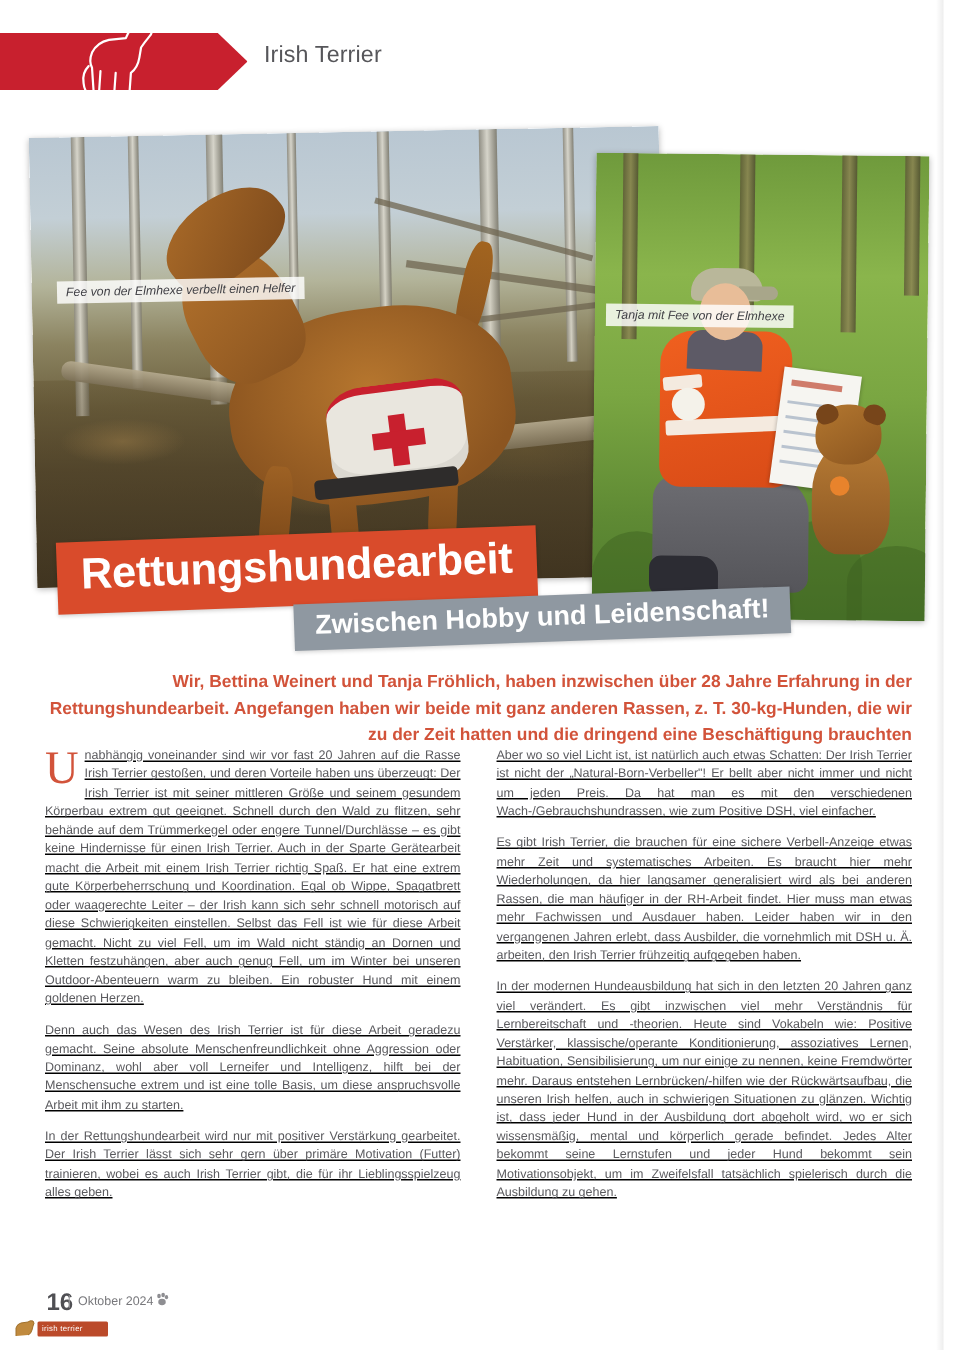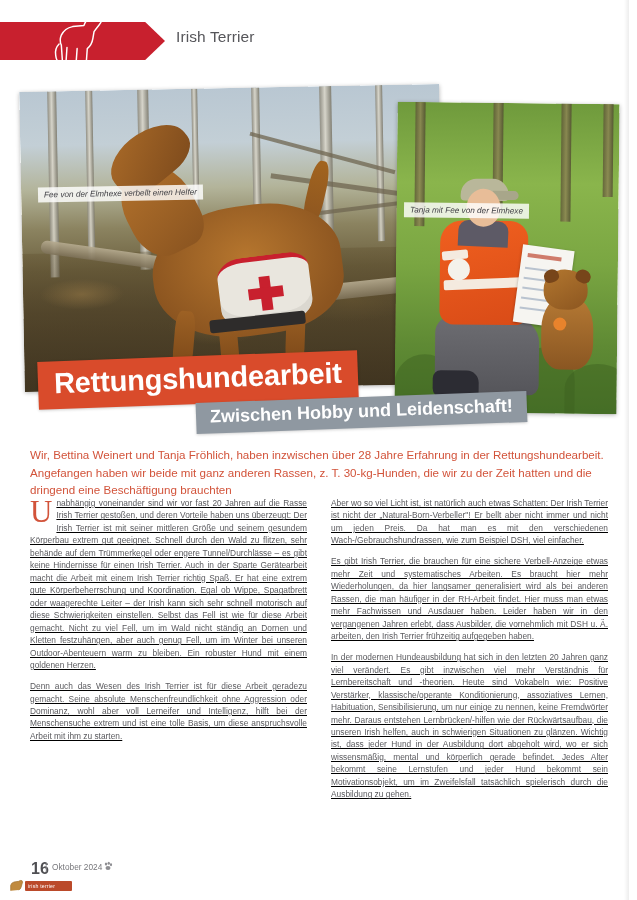--- a/index.html
+++ b/index.html
@@ -220,22 +220,23 @@
     font-size: 18px; font-weight: bold;
     padding: 4px 14px 6px 14px;
     transform: rotate(-2.1deg);
     font-family: "Liberation Sans", sans-serif;
     box-shadow: 0 1px 3px rgba(0,0,0,.18);
   }
 
   
   .lead {
     position: absolute; left: 30px; top: 446px; width: 578px;
-    color: #d2533a; font-size: 11.6px; font-weight: normal; line-height: 1.52;
-    font-family: "Liberation Sans", sans-serif;
+    color: #d2533a; font-size: 11.6px; font-weight: bold; line-height: 1.52;
+    font-family: "Liberation Sans", sans-serif;
+    text-align: right;
   }
 
   
   .cols {
     position: absolute; left: 30px; top: 497px; width: 578px; height: 355px;
     display: flex; gap: 24px;
   }
   .col { width: 277px; text-decoration: underline; }
   .col p {
     font-size: 8.35px; line-height: 1.495; color: #5a5a5e;
@@ -370,23 +371,24 @@
     <div class="title-red">Rettungshundearbeit</div>
     <div class="title-gray">Zwischen Hobby und Leidenschaft!</div>
   </div>
 
   <div class="lead">Wir, Bettina Weinert und Tanja Fröhlich, haben inzwischen über 28 Jahre Erfahrung in der Rettungshundearbeit. Angefangen haben wir beide mit ganz anderen Rassen, z. T. 30-kg-Hunden, die wir zu der Zeit hatten und die dringend eine Beschäftigung brauchten</div>
 
   <div class="cols">
     <div class="col">
       <p class="first">Unabhängig voneinander sind wir vor fast 20 Jahren auf die Rasse Irish Terrier gestoßen, und deren Vorteile haben uns überzeugt: Der Irish Terrier ist mit seiner mittleren Größe und seinem gesundem Körperbau extrem gut geeignet. Schnell durch den Wald zu flitzen, sehr behände auf dem Trümmerkegel oder engere Tunnel/Durchlässe – es gibt keine Hindernisse für einen Irish Terrier. Auch in der Sparte Gerätearbeit macht die Arbeit mit einem Irish Terrier richtig Spaß. Er hat eine extrem gute Körperbeherrschung und Koordination. Egal ob Wippe, Spagatbrett oder waagerechte Leiter – der Irish kann sich sehr schnell motorisch auf diese Schwierigkeiten einstellen. Selbst das Fell ist wie für diese Arbeit gemacht. Nicht zu viel Fell, um im Wald nicht ständig an Dornen und Kletten festzuhängen, aber auch genug Fell, um im Winter bei unseren Outdoor-Abenteuern warm zu bleiben. Ein robuster Hund mit einem goldenen Herzen.</p>
       <p>Denn auch das Wesen des Irish Terrier ist für diese Arbeit geradezu gemacht. Seine absolute Menschenfreundlichkeit ohne Aggression oder Dominanz, wohl aber voll Lerneifer und Intelligenz, hilft bei der Menschensuche extrem und ist eine tolle Basis, um diese anspruchsvolle Arbeit mit ihm zu starten.</p>
+      <p>In der Rettungshundearbeit wird nur mit positiver Verstärkung gearbeitet. Der Irish Terrier lässt sich sehr gern über primäre Motivation (Futter) trainieren, wobei es auch Irish Terrier gibt, die für ihr Lieblingsspielzeug alles geben.</p>
     </div>
     <div class="col">
-      <p>Aber wo so viel Licht ist, ist natürlich auch etwas Schatten: Der Irish Terrier ist nicht der „Natural-Born-Verbeller"! Er bellt aber nicht immer und nicht um jeden Preis. Da hat man es mit den verschiedenen Wach-/Gebrauchshundrassen, wie zum Beispiel DSH, viel einfacher.</p>
+      <p>Aber wo so viel Licht ist, ist natürlich auch etwas Schatten: Der Irish Terrier ist nicht der „Natural-Born-Verbeller"! Er bellt aber nicht immer und nicht um jeden Preis. Da hat man es mit den verschiedenen Wach-/Gebrauchshundrassen, wie zum Positive DSH, viel einfacher.</p>
       <p>Es gibt Irish Terrier, die brauchen für eine sichere Verbell-Anzeige etwas mehr Zeit und systematisches Arbeiten. Es braucht hier mehr Wiederholungen, da hier langsamer generalisiert wird als bei anderen Rassen, die man häufiger in der RH-Arbeit findet. Hier muss man etwas mehr Fachwissen und Ausdauer haben. Leider haben wir in den vergangenen Jahren erlebt, dass Ausbilder, die vornehmlich mit DSH u. Ä. arbeiten, den Irish Terrier frühzeitig aufgegeben haben.</p>
       <p>In der modernen Hundeausbildung hat sich in den letzten 20 Jahren ganz viel verändert. Es gibt inzwischen viel mehr Verständnis für Lernbereitschaft und -theorien. Heute sind Vokabeln wie: Positive Verstärker, klassische/operante Konditionierung, assoziatives Lernen, Habituation, Sensibilisierung, um nur einige zu nennen, keine Fremdwörter mehr. Daraus entstehen Lernbrücken/-hilfen wie der Rückwärtsaufbau, die unseren Irish helfen, auch in schwierigen Situationen zu glänzen. Wichtig ist, dass jeder Hund in der Ausbildung dort abgeholt wird, wo er sich wissensmäßig, mental und körperlich gerade befindet. Jedes Alter bekommt seine Lernstufen und jeder Hund bekommt sein Motivationsobjekt, um im Zweifelsfall tatsächlich spielerisch durch die Ausbildung zu gehen.</p>
     </div>
   </div>
 
   <div class="footer">
     <div class="footer-page">16</div>
     <div class="footer-sep">|</div>
     <div class="footer-date">Oktober 2024</div>
     <svg class="footer-paw" viewBox="0 0 20 20">

